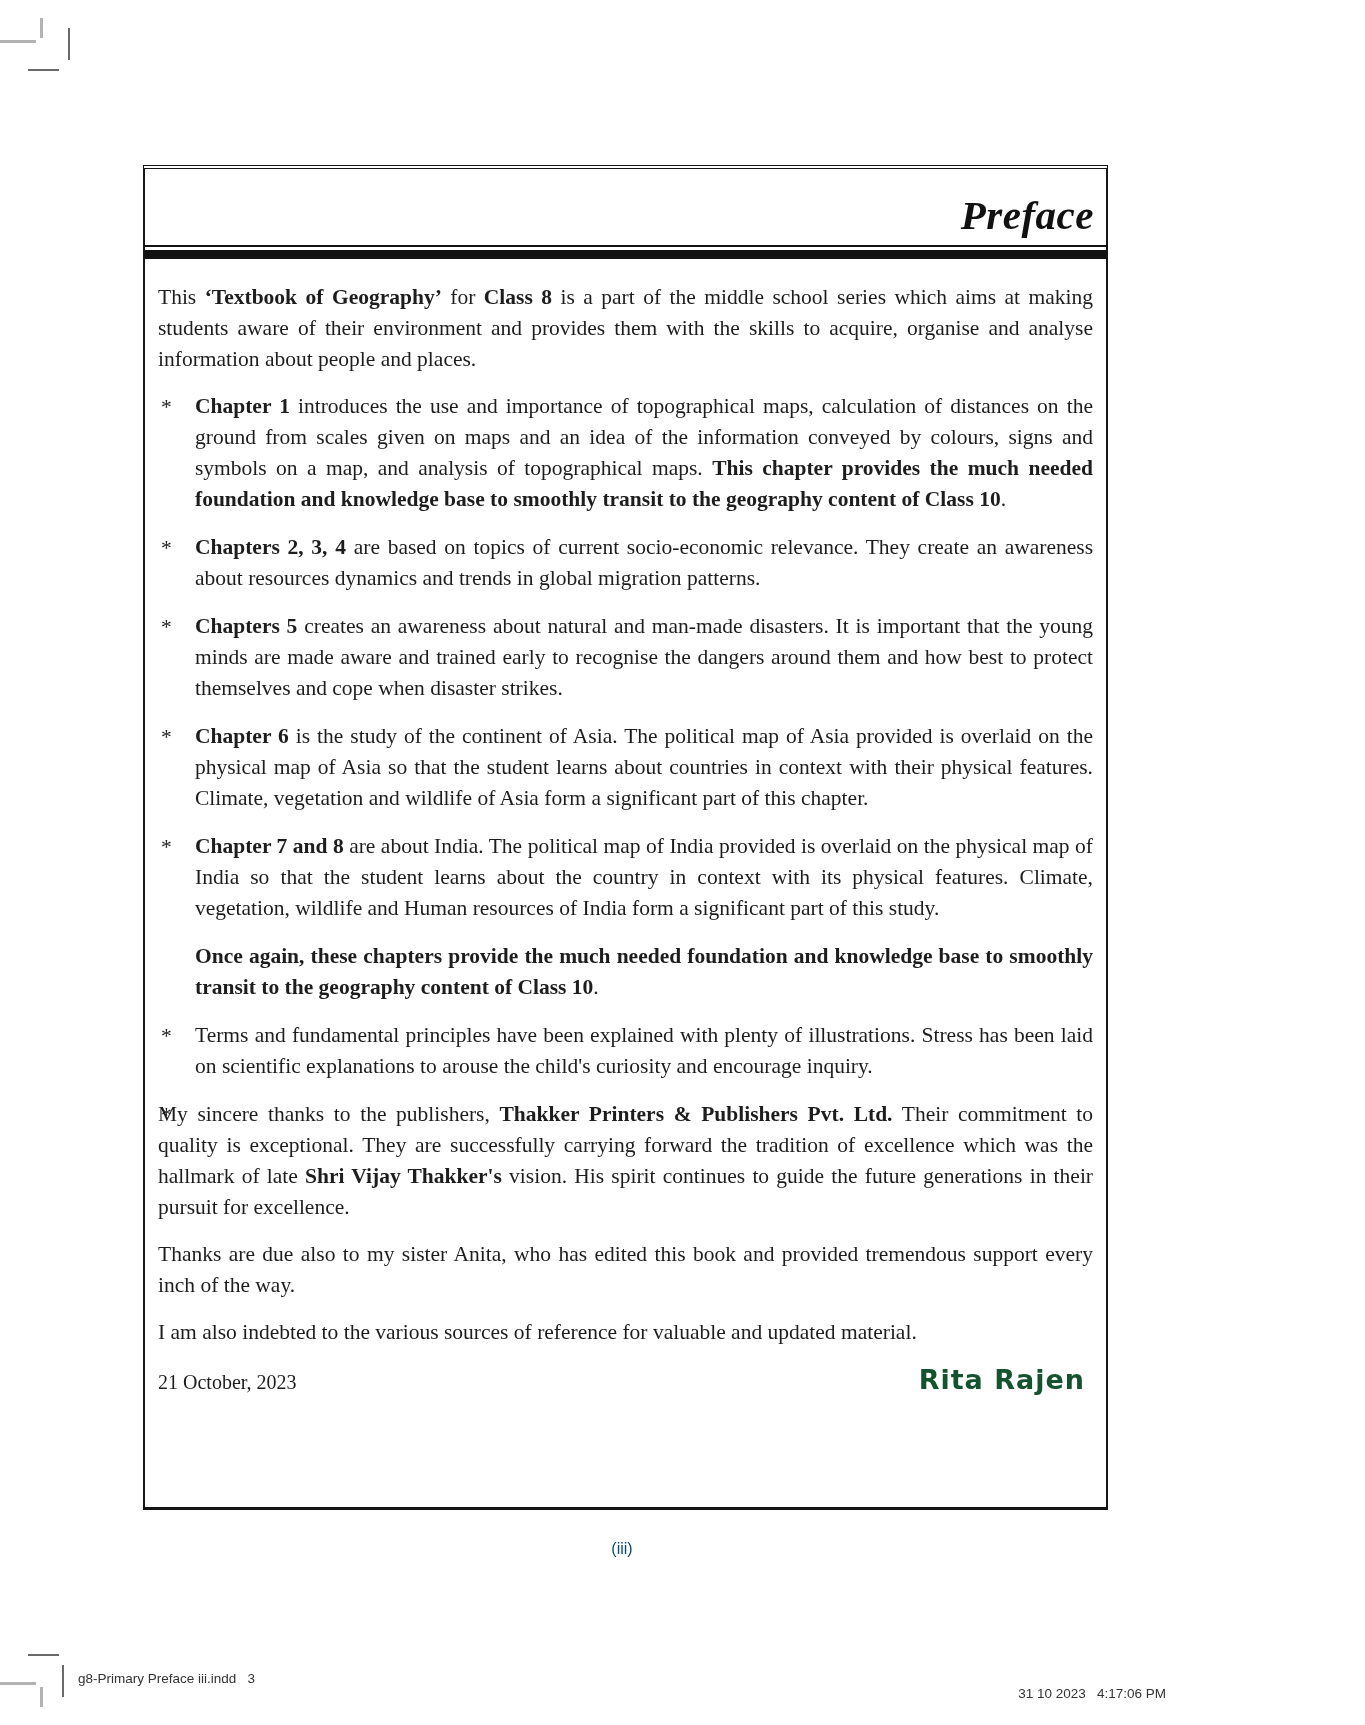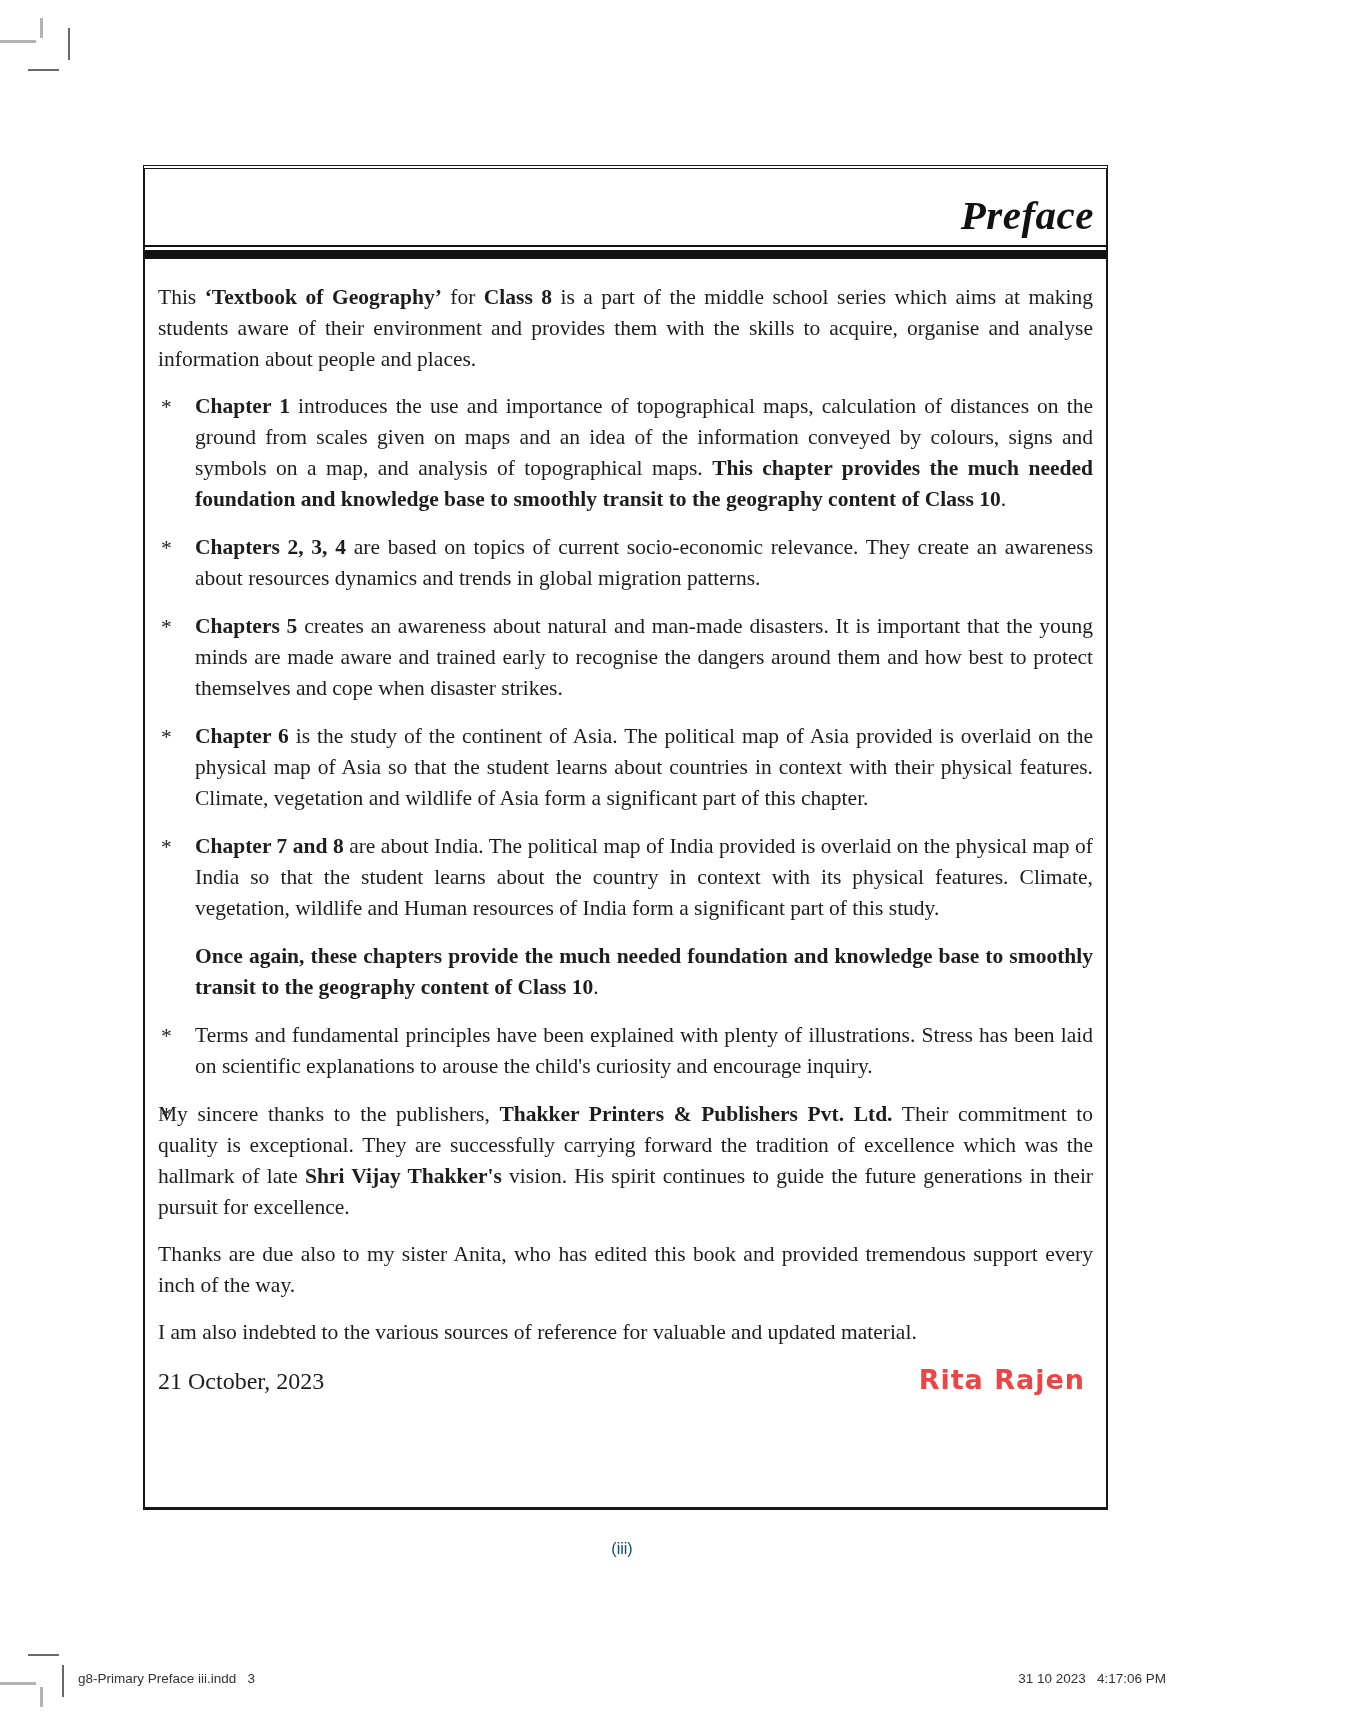--- a/index.html
+++ b/index.html
@@ -23,30 +23,30 @@
   .bodywrap{padding:23px 13px 0 13px;font-size:21.5px;line-height:31px;}
   .block{text-align:justify;}
   .block .b{font-weight:bold;}
   .para{margin-bottom:16px;}
   .bullet{position:relative;padding-left:37px;margin-bottom:17px;}
   .bullet .star{position:absolute;left:3px;top:1px;}
   .indent{margin-left:37px;margin-bottom:17px;}
 
   .sign-row{display:flex;justify-content:space-between;align-items:baseline;
             margin-top:6px;padding-right:8px;}
-  .date{font-size:24px;}
+  .date{font-size:20px;}
   .signature{font-family:"DejaVu Sans", sans-serif;font-weight:700;font-size:27px;
-             letter-spacing:1px;color:#ef4444;text-align:center;}
+             letter-spacing:1px;color:#14532d;text-align:center;}
 
   .pageno{position:absolute;left:0;top:1540px;width:100%;text-align:center;
           font-family:"Liberation Sans", sans-serif;font-size:16px;color:#0c4a6e;}
   .slug{position:absolute;top:1671px;font-family:"Liberation Sans", sans-serif;
         font-size:13.5px;color:#333;white-space:pre;}
   .slug.left{left:78px;text-align:center;}
-  .slug.right{right:78px;text-align:right;}
+  .slug.right{right:78px;text-align:right;margin-top:15px;}
 </style>
 </head>
 <body>
 
 <div class="page">
 
   <div class="crop light" style="left:40px;top:18px;width:3px;height:20px;"></div>
   <div class="crop light" style="left:0;top:40px;width:36px;height:3px;"></div>
   <div class="crop" style="left:68px;top:28px;width:2px;height:32px;"></div>
   <div class="crop" style="left:28px;top:69px;width:31px;height:2px;"></div>

